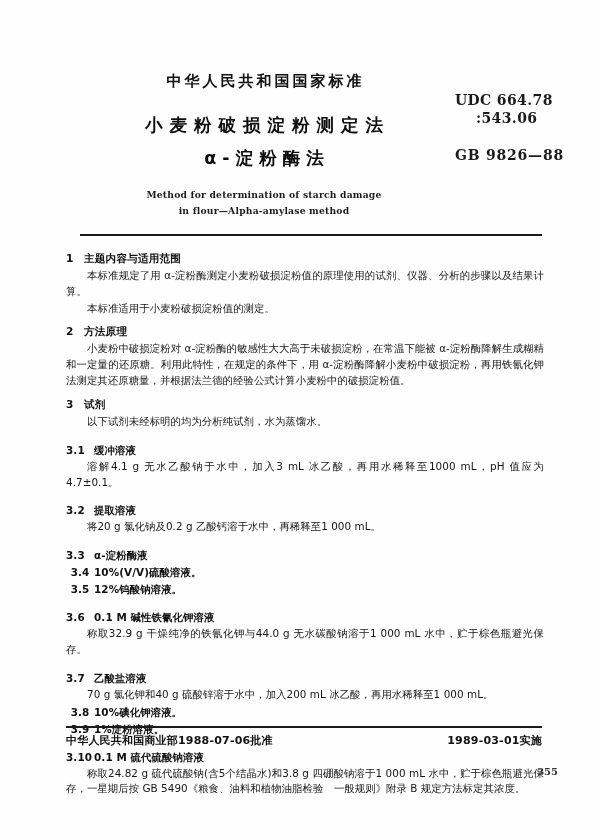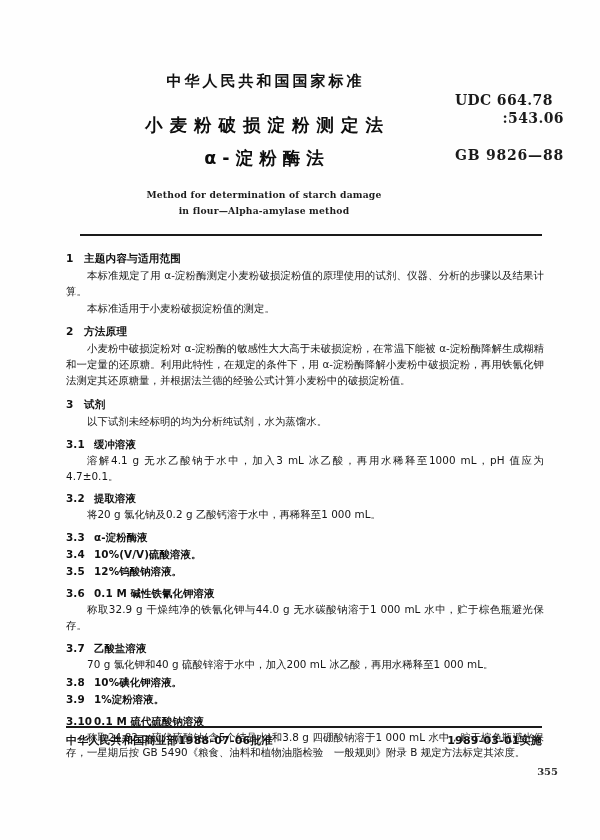--- a/index.html
+++ b/index.html
@@ -75,21 +75,21 @@
     right: 36px;
     top: 92px;
     font-family: "DejaVu Serif", "Liberation Serif", serif;
     font-size: 14px;
     font-weight: bold;
     color: #1b1b1b;
     text-align: left;
     letter-spacing: 0.4px;
   }
   .udc-line1 { white-space: nowrap; }
-  .udc-line2 { white-space: nowrap; padding-left: 21px; margin-top: 2px; text-align: right; }
+  .udc-line2 { white-space: nowrap; padding-left: 21px; margin-top: 2px; }
   .gb-line {
     white-space: nowrap;
     margin-top: 21px;
     letter-spacing: 0.8px;
   }
 
   
   .rule-top {
     position: absolute;
     left: 80px;
@@ -123,21 +123,21 @@
     letter-spacing: 0.2px;
   }
   .sec-head .num {
     display: inline-block;
     min-width: 18px;
   }
   .sub-head {
     font-size: 10.4px;
     font-weight: bold;
     color: #111;
-    margin-top: 8px;
+    margin-top: 14px;
     letter-spacing: 0.1px;
   }
   .sub-head .num {
     display: inline-block;
     min-width: 28px;
   }
   .para {
     font-size: 10.4px;
     line-height: 1.52;
     color: #161616;
@@ -149,20 +149,21 @@
   .one-line {
     font-size: 10.4px;
     font-weight: bold;
     color: #111;
     margin-top: 3px;
     letter-spacing: 0.1px;
   }
   .one-line .num {
     display: inline-block;
     min-width: 28px;
+    text-align: center;
   }
 
   
   .footer {
     position: absolute;
     left: 66px;
     top: 733px;
     width: 476px;
     display: flex;
     justify-content: space-between;

